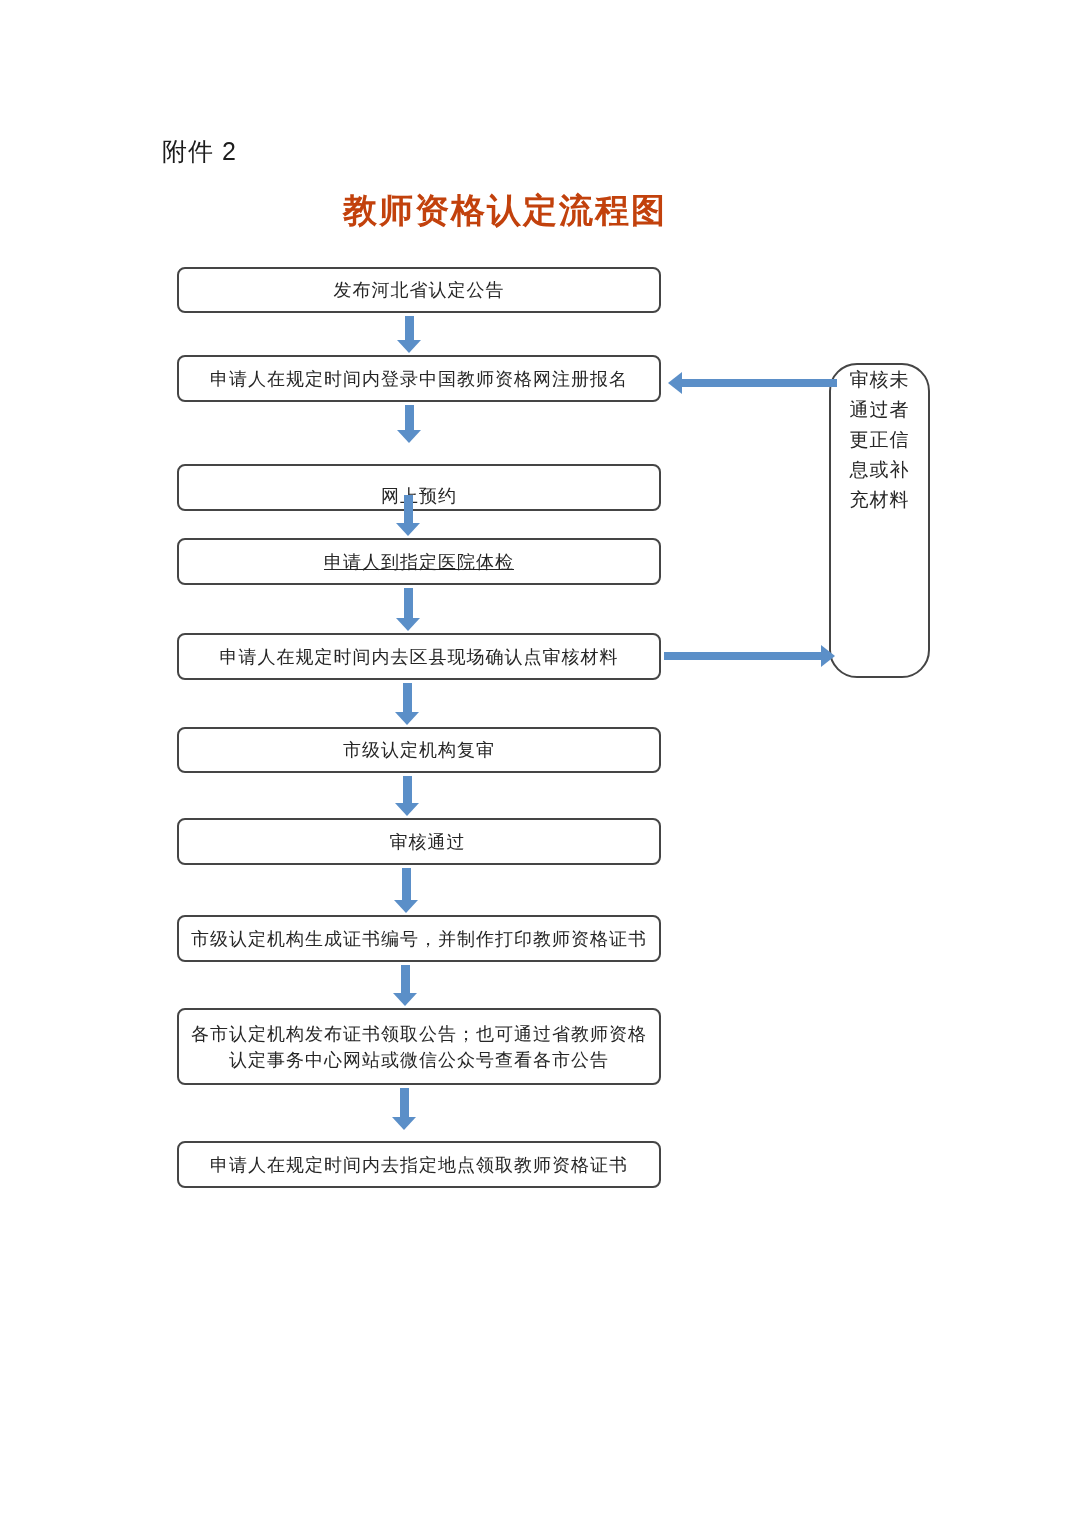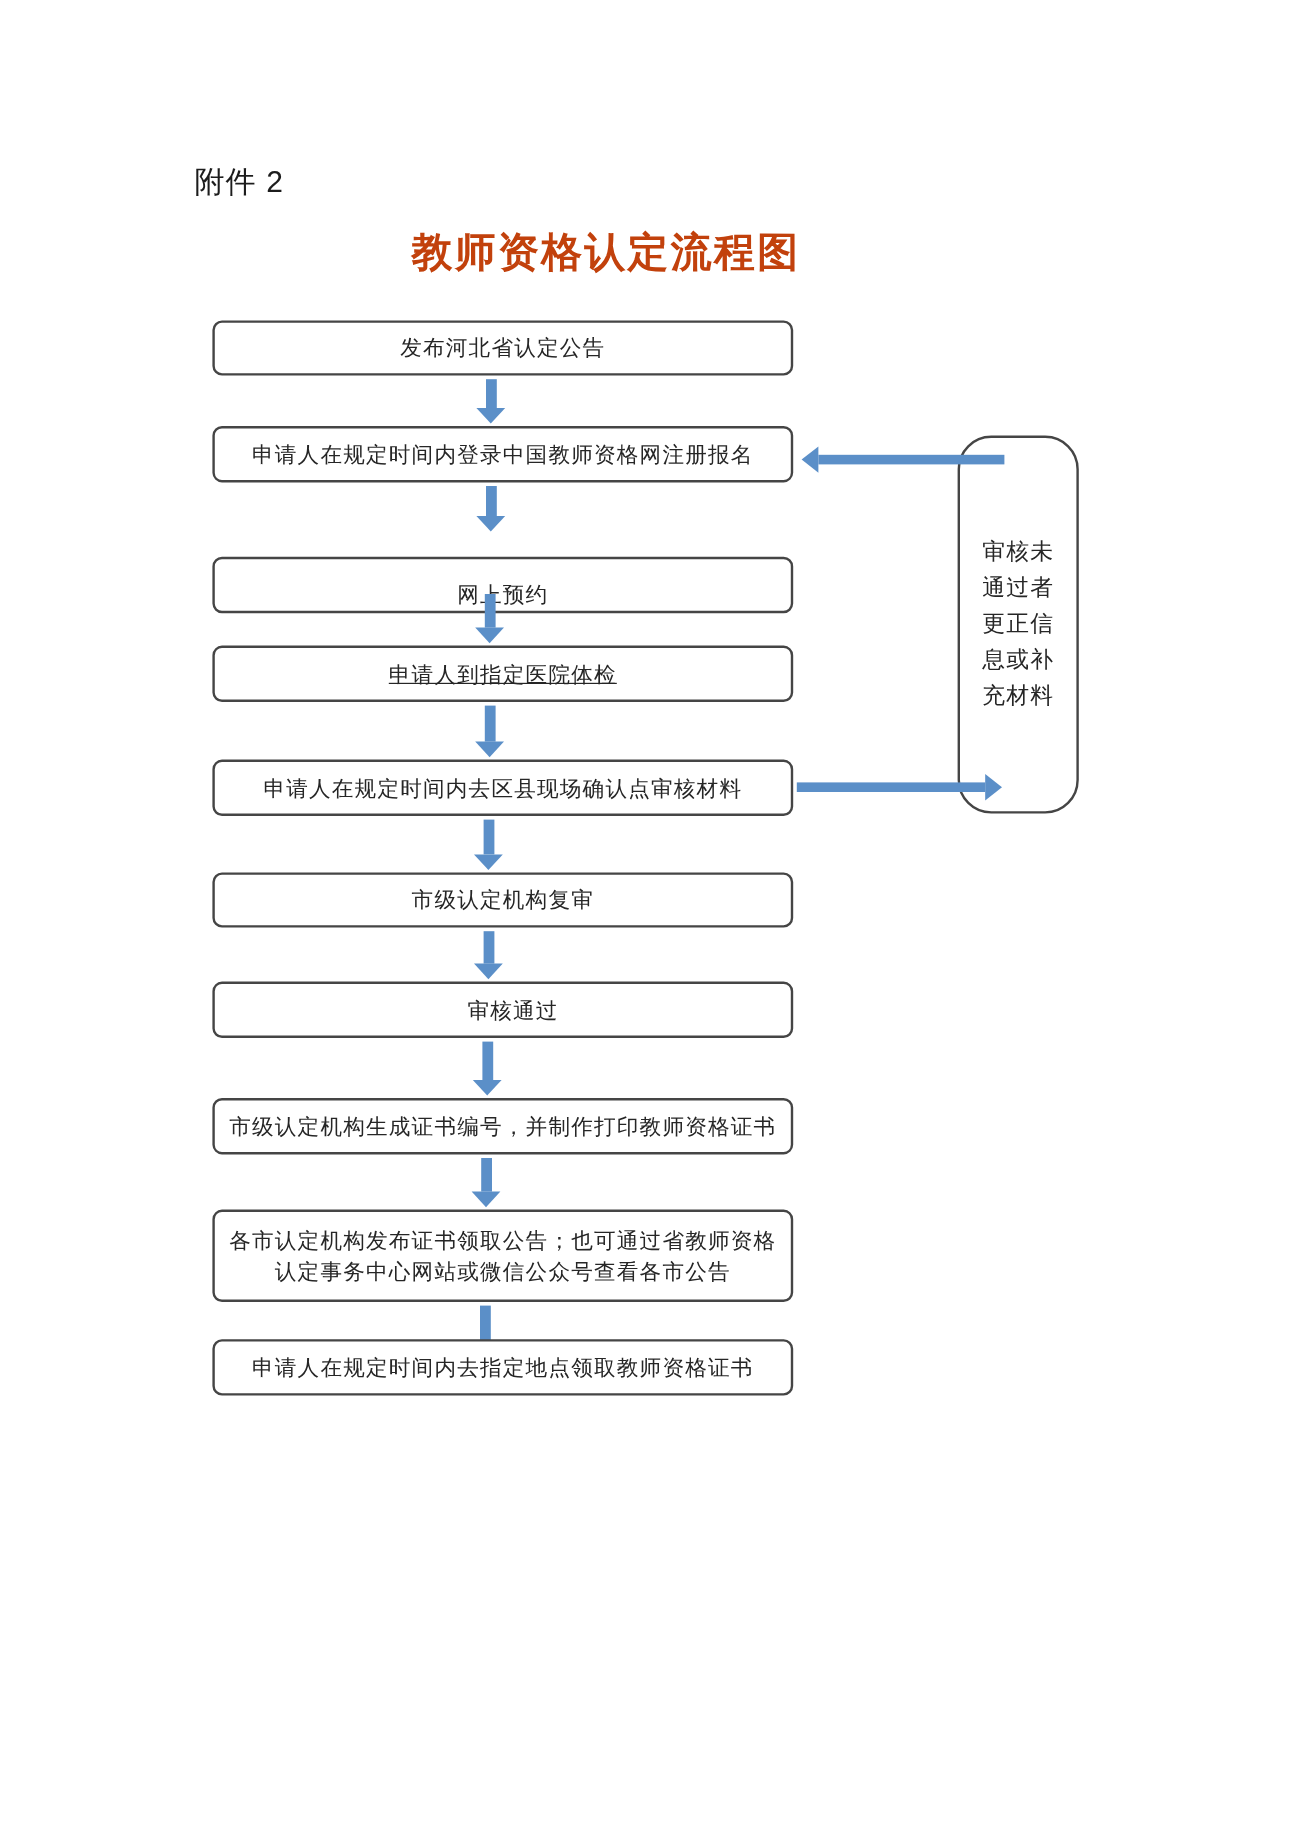--- a/index.html
+++ b/index.html
@@ -38,28 +38,28 @@
   }
   .b1{top:267px;height:46px;}
   .b2{top:355px;height:47px;align-items:center;}
   .b3{top:464px;height:47px;justify-content:flex-end;}
   .b4{top:538px;height:47px;text-decoration:underline;}
   .b5{top:633px;height:47px;}
   .b6{top:727px;height:46px;}
   .b7{top:818px;height:47px;padding-left:17px;}
   .b8{top:915px;height:47px;}
   .b9{top:1008px;height:77px;}
-  .b10{top:1116px;height:47px;}
+  .b10{top:1141px;height:47px;}
   .side-box{
-    position:absolute;left:798px;top:363px;width:101px;height:315px;
+    position:absolute;left:829px;top:363px;width:101px;height:315px;
     box-sizing:border-box;
     border:2px solid var(--border);
     border-radius:28px;
     background:#fff;
-    display:flex;flex-direction:column;align-items:center;justify-content:center;
+    display:flex;flex-direction:column;align-items:center;justify-content:flex-start;
     font-size:19px;line-height:30px;letter-spacing:1px;
   }
   .varrow{
     position:absolute;width:24px;
     display:flex;flex-direction:column;align-items:center;
   }
   .varrow .shaft{width:9px;flex:1;background:var(--arrow);}
   .varrow .head{
     width:0;height:0;
     border-left:12px solid transparent;

